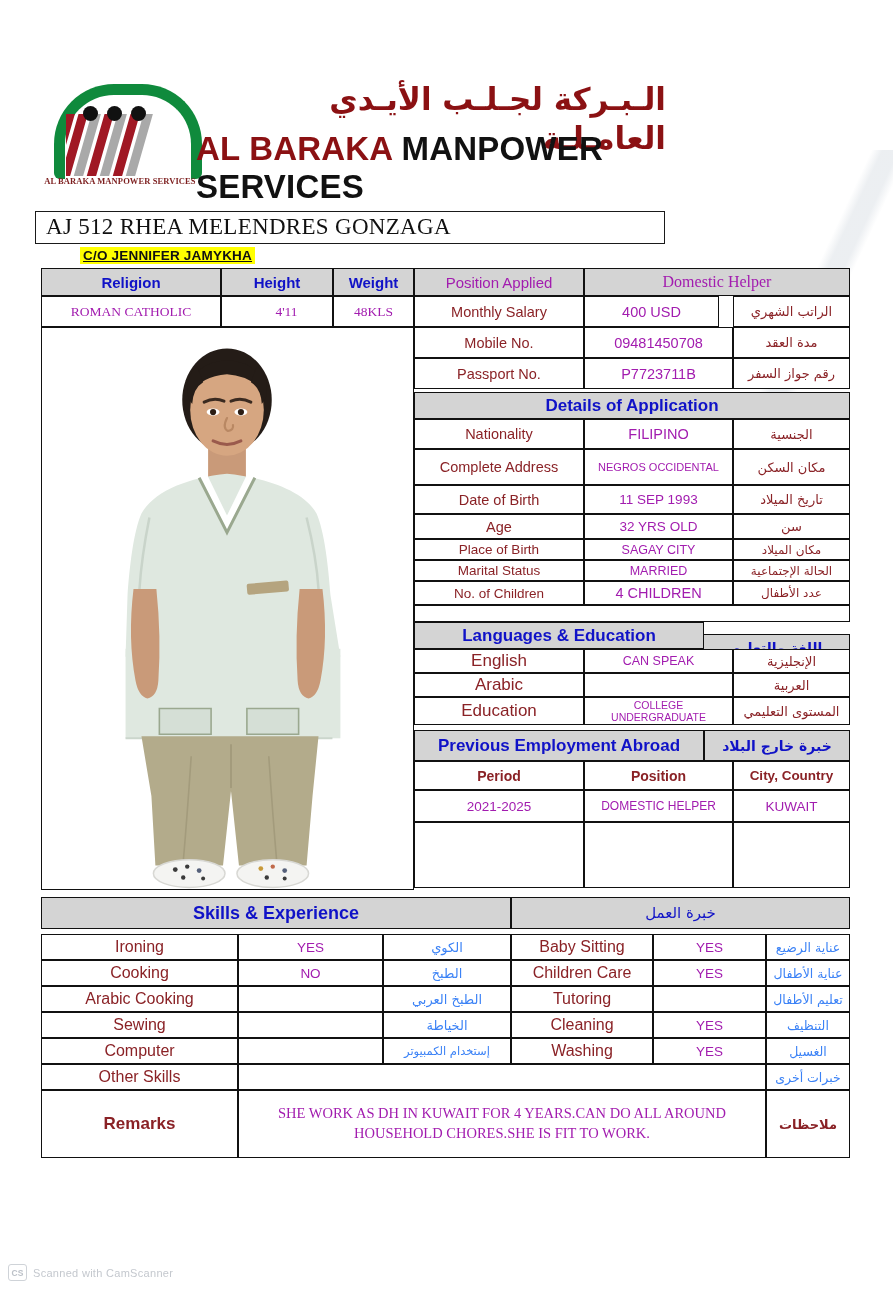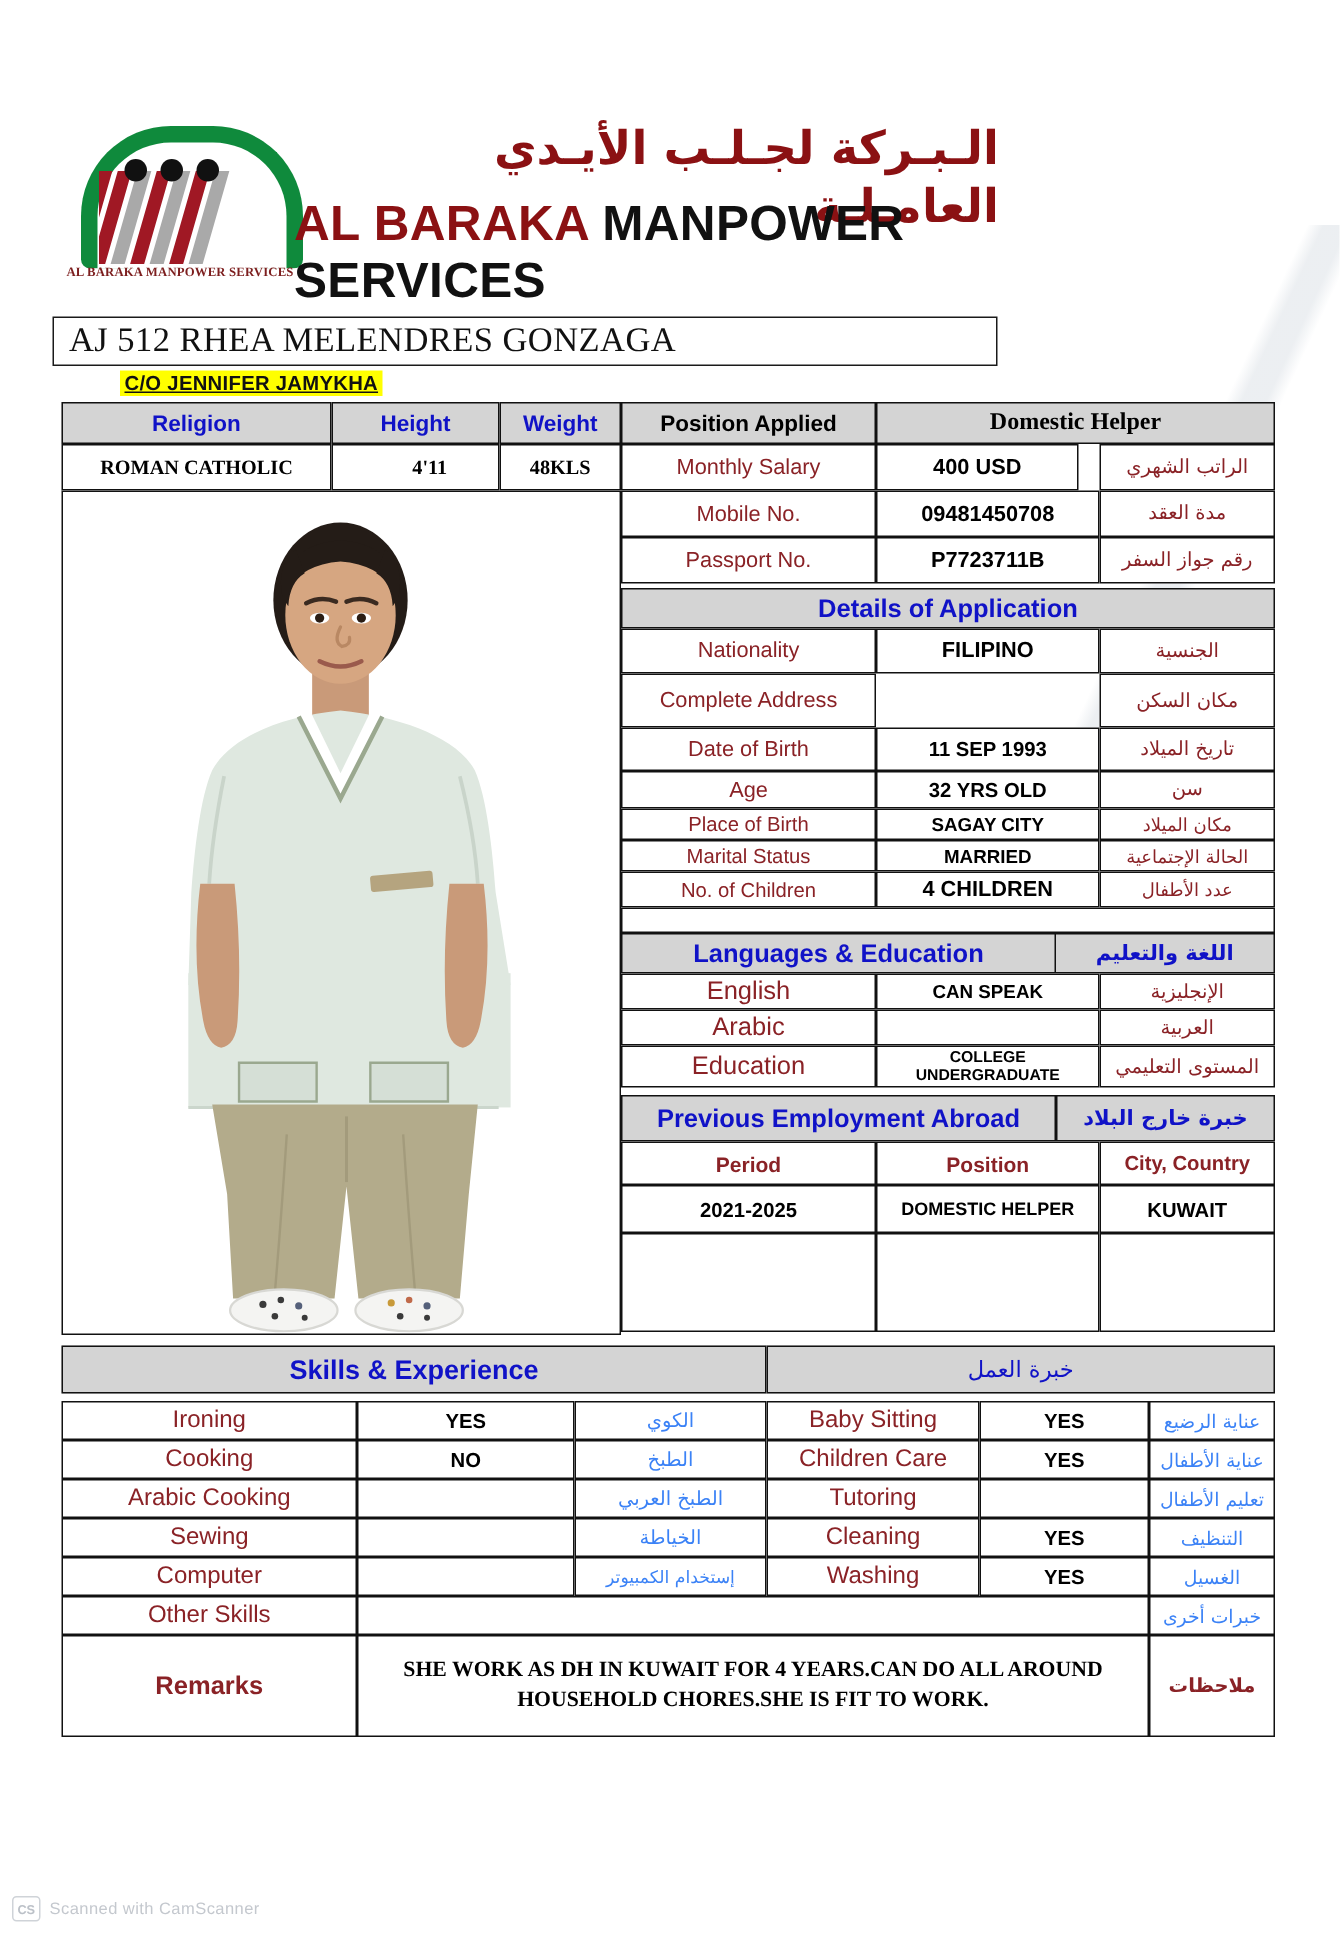--- a/index.html
+++ b/index.html
@@ -45,26 +45,26 @@
   .careof{position:absolute;left:80px;top:247px;
     font-family:"Liberation Sans", sans-serif;font-size:13.5px;font-weight:600;color:#111;
     background:#ffff00;text-decoration:underline;padding:1px 3px;letter-spacing:.2px;}
 
   
   .cell{position:absolute;box-sizing:border-box;border:1.2px solid #111;background:#fff;
     display:flex;align-items:center;justify-content:center;text-align:center;overflow:hidden;}
   .hdr{background:#d4d4d4;}
   .blue{color:#1012c7;font-weight:bold;}
   .maroon{color:#8a2226;}
-  .bold-blk{color:#000000;font-weight:bold;}
+  .bold-blk{color:#a21caf;font-weight:normal;}
   .ar-maroon{direction:rtl;font-family:"DejaVu Sans", sans-serif;color:#8a2226;}
   .ar-blue{direction:rtl;font-family:"DejaVu Sans", sans-serif;color:#1012c7;font-weight:bold;}
   .ar-gold{direction:rtl;font-family:"DejaVu Sans", sans-serif;color:#3b82f6;}
   .serif{font-family:"Liberation Serif", serif;}
-  .nobd{border:none;}
+  .nobd{border:none;margin-top:12px;}
   .two-line{flex-direction:column;line-height:1.15;}
 
   
   .photo{position:absolute;left:41px;top:327px;width:373px;height:563px;
     border:1.3px solid #111;box-sizing:border-box;background:#fff;overflow:hidden;}
   .ph-svg{position:absolute;left:0;top:0;width:100%;height:100%;}
 
   
   .cs{position:absolute;left:8px;top:1264px;display:flex;align-items:center;gap:6px;}
   .cs-box{width:17px;height:15px;border:1.3px solid #cfd3d8;border-radius:3px;
@@ -245,20 +245,23 @@
   <div class="cell" style="left:584px;top:419px;width:149px;height:30px;font-size:14.5px;">
       <span class="bold-blk">FILIPINO</span>
     </div>
   <div class="cell" style="left:733px;top:419px;width:117px;height:30px;font-size:13px;">
       <span class="ar-maroon">الجنسية</span>
     </div>
 
   <div class="cell" style="left:414px;top:449px;width:170px;height:36px;font-size:14.5px;">
       <span class="maroon">Complete Address</span>
     </div>
+  <div class="cell" style="left:584px;top:449px;width:149px;height:36px;font-size:11px;">
+      <span class="bold-blk">NEGROS OCCIDENTAL</span>
+    </div>
   <div class="cell" style="left:733px;top:449px;width:117px;height:36px;font-size:13px;">
       <span class="ar-maroon">مكان السكن</span>
     </div>
 
   <div class="cell" style="left:414px;top:485px;width:170px;height:29px;font-size:14.5px;">
       <span class="maroon">Date of Birth</span>
     </div>
   <div class="cell" style="left:584px;top:485px;width:149px;height:29px;font-size:13.5px;">
       <span class="bold-blk">11 SEP 1993</span>
     </div>

